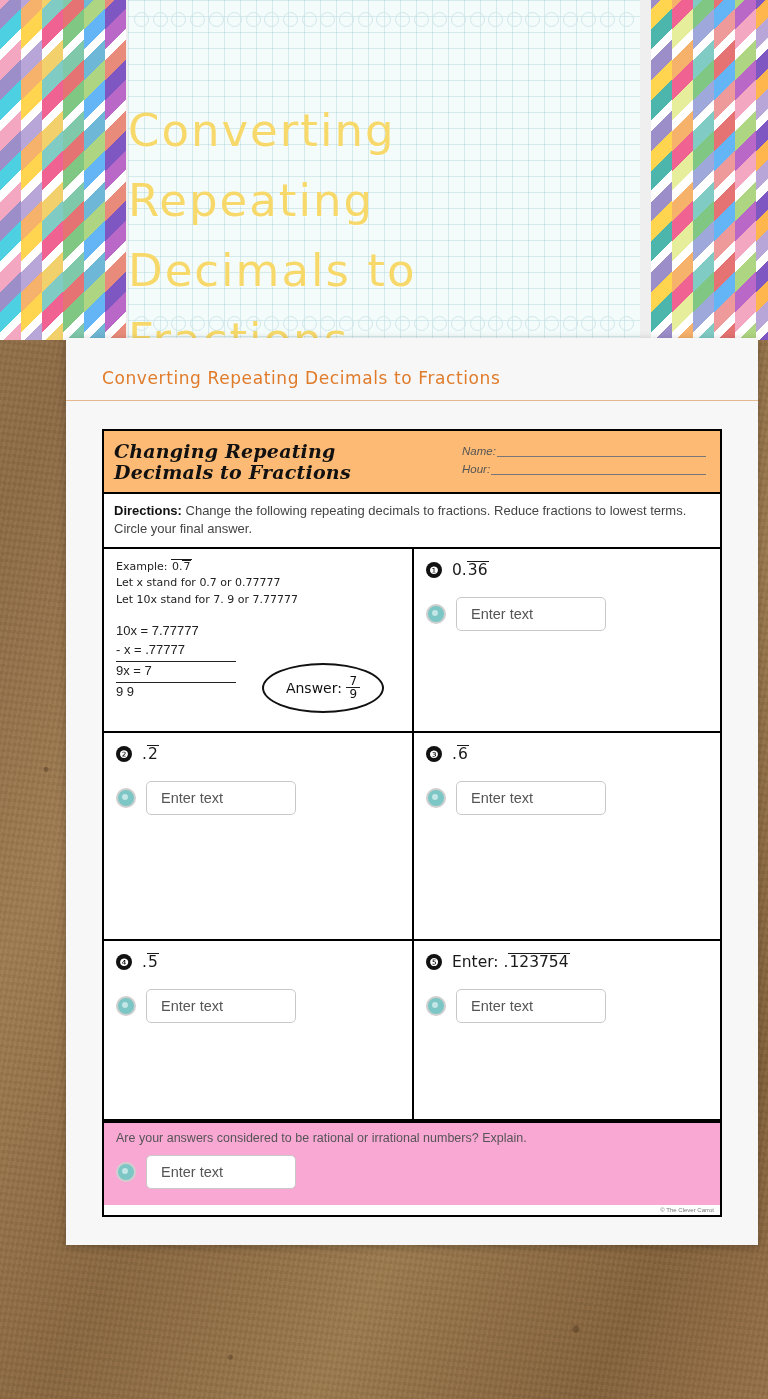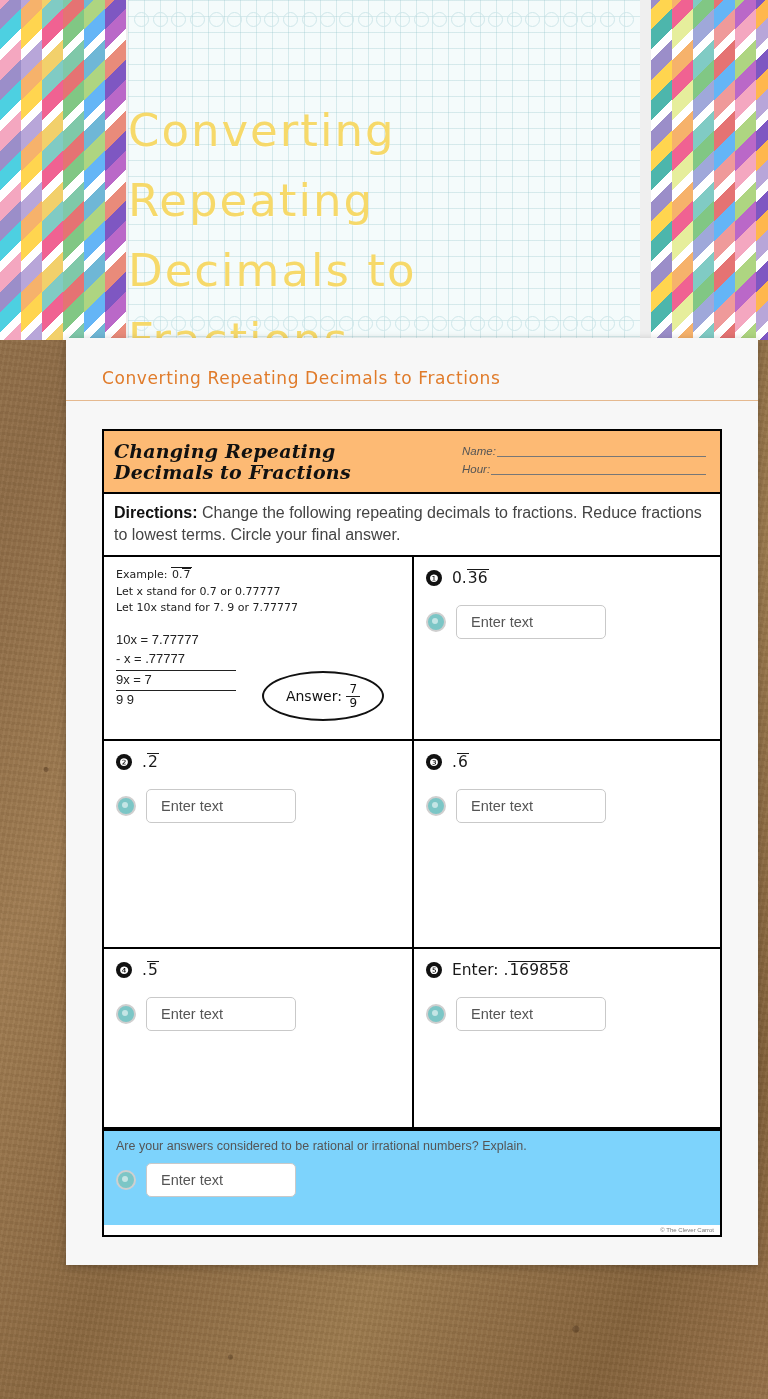--- a/index.html
+++ b/index.html
@@ -175,21 +175,21 @@
   .name-row .lbl { white-space: nowrap; }
   .name-row .rule {
     flex: 1;
     border-bottom: 1px solid #777;
     height: 9px;
     margin-left: 1px;
   }
   .directions {
     border-bottom: 2px solid #000;
     padding: 8px 10px 9px 10px;
-    font-size: 16px;
+    font-size: 13px;
     color: #444;
     line-height: 1.4;
   }
   .directions b { color: #111; }
 
   .grid-row {
     display: flex;
     border-bottom: 2px solid #000;
   }
   .grid-row:last-of-type { border-bottom: none; }
@@ -294,23 +294,23 @@
     border-radius: 50%;
     display: flex;
     align-items: center;
     justify-content: center;
     font-family: "DejaVu Sans", sans-serif;
     font-size: 14px;
     color: #111;
   }
 
   .footer-band {
-    background: #7dd3fc;
+    background: #f9a8d4;
     border-top: 2px solid #000;
-    padding: 8px 12px 28px 12px;
+    padding: 8px 12px 16px 12px;
   }
   .footer-q {
     font-size: 12.5px;
     color: #555;
     margin-bottom: 10px;
   }
   .copyright {
     text-align: right;
     font-size: 6px;
     color: #777;
@@ -506,21 +506,21 @@
         </div>
         <div class="answer-row">
           <span class="radio"></span>
           <span class="textbox">Enter text</span>
         </div>
       </div>
       <div class="cell">
         <div class="qhead">
           <span class="qnum">❺</span>
           <span class="qval">Enter:</span>
-          <span class="qval">&nbsp;.<span class="ov">169858</span></span>
+          <span class="qval">&nbsp;.<span class="ov">123754</span></span>
         </div>
         <div class="answer-row">
           <span class="radio"></span>
           <span class="textbox">Enter text</span>
         </div>
       </div>
     </div>
 
     <div class="footer-band">
       <div class="footer-q">Are your answers considered to be rational or irrational numbers? Explain.</div>

